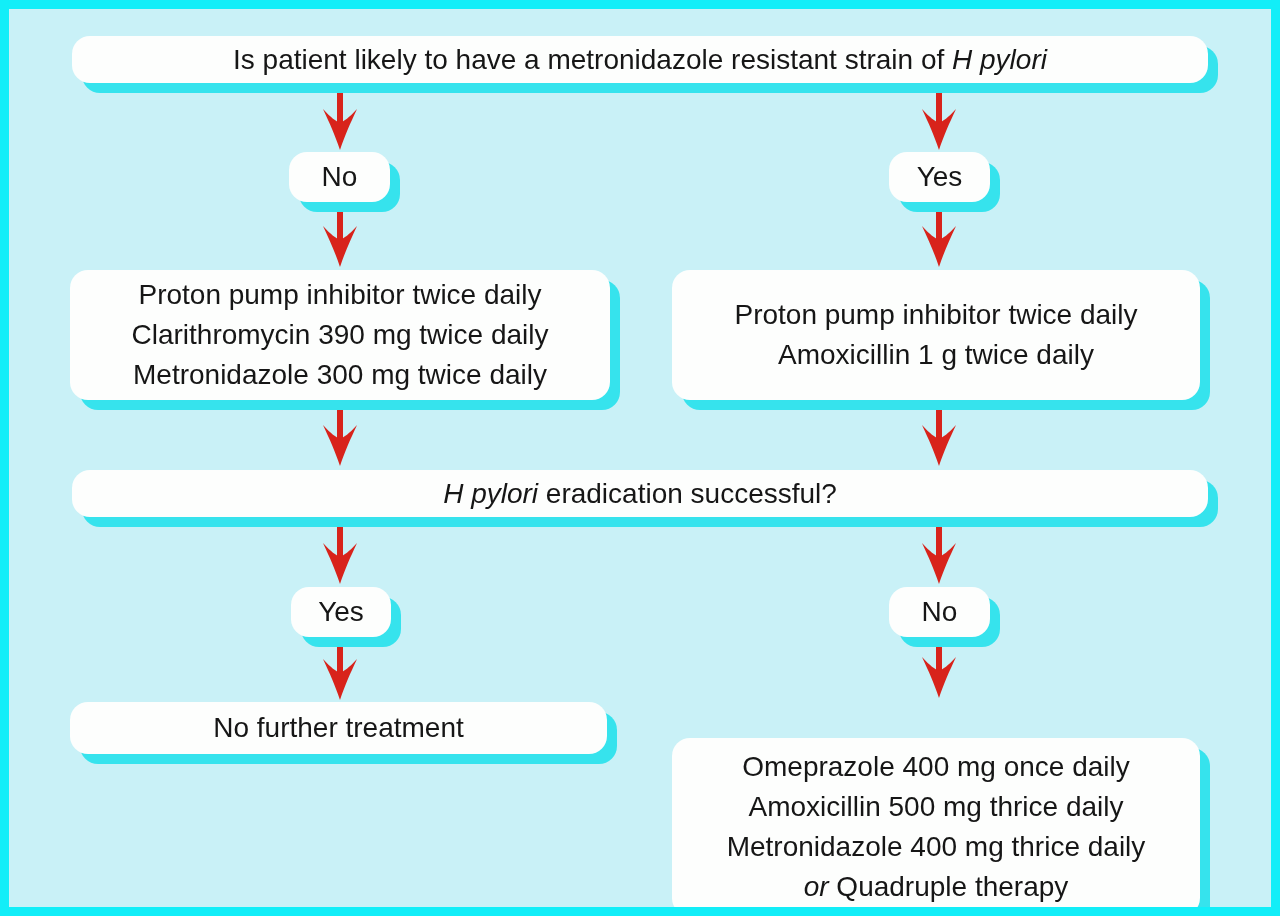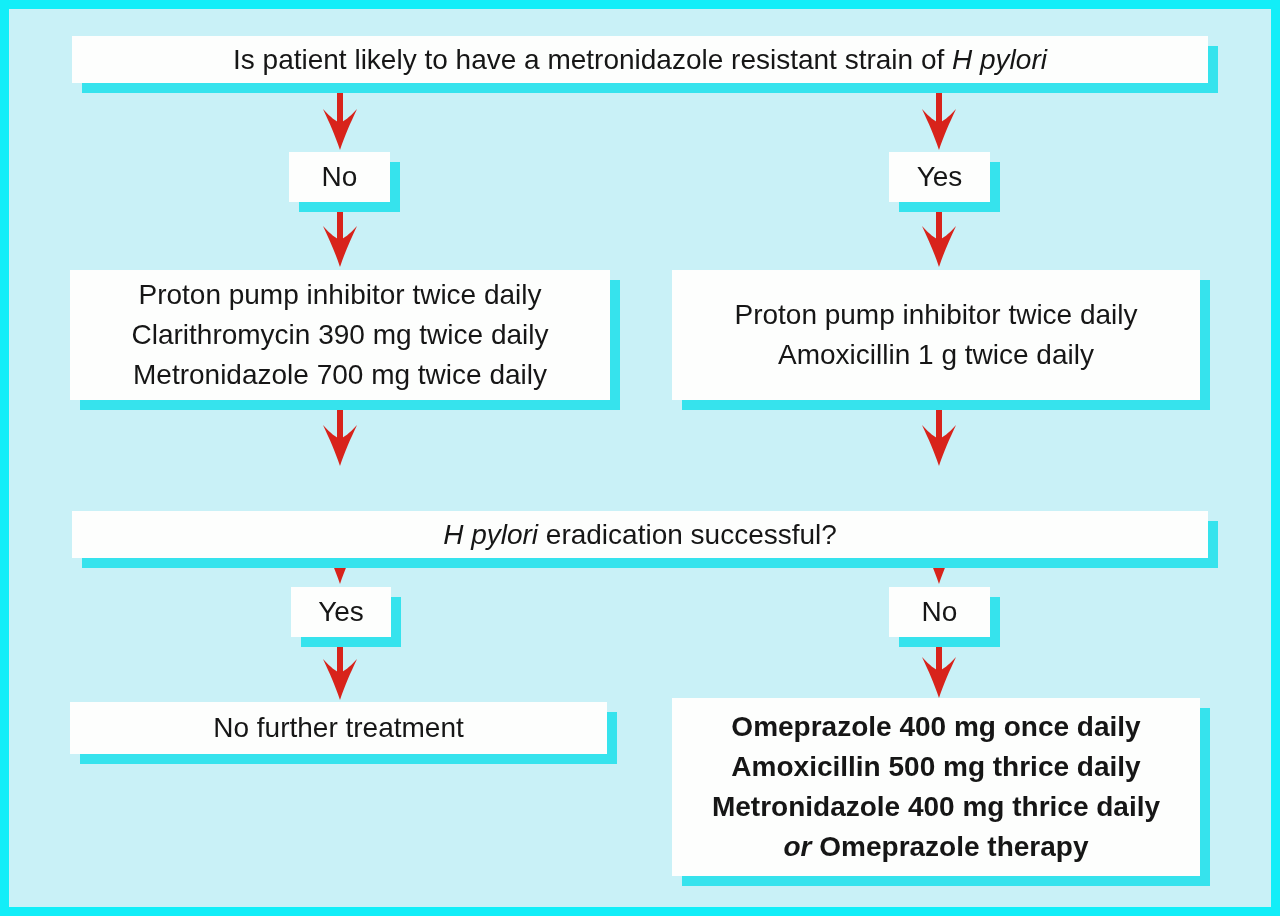--- a/index.html
+++ b/index.html
@@ -31,20 +31,21 @@
     box-shadow:10px 10px 0 var(--box-shadow);
     display:flex;
     flex-direction:column;
     align-items:center;
     justify-content:center;
     text-align:center;
     font-size:28px;
     line-height:40px;
     z-index:2;
     white-space:nowrap;
+    border-radius:18px;
   }
   .box .it{font-style:italic;}
   .arrows{
     position:absolute;inset:0;
     width:1280px;height:916px;
     z-index:1;
   }
   .arrows line{stroke:var(--arrow-red);stroke-width:6;}
   .arrows use{fill:var(--arrow-red);}
 </style>
@@ -108,47 +109,47 @@
   <div class="box" style="left:289px;top:152px;width:101px;height:50px;">
     <span>No</span>
   </div>
   <div class="box" style="left:889px;top:152px;width:101px;height:50px;">
     <span>Yes</span>
   </div>
 
   <div class="box" style="left:70px;top:270px;width:540px;height:130px;">
     <div>Proton pump inhibitor twice daily</div>
     <div>Clarithromycin 390 mg twice daily</div>
-    <div>Metronidazole 700 mg twice daily</div>
+    <div>Metronidazole 300 mg twice daily</div>
   </div>
   <div class="box" style="left:672px;top:270px;width:528px;height:130px;">
     <div>Proton pump inhibitor twice daily</div>
     <div>Amoxicillin 1 g twice daily</div>
   </div>
 
-  <div class="box" style="left:72px;top:470px;width:1136px;height:47px;margin-top:41px;">
+  <div class="box" style="left:72px;top:470px;width:1136px;height:47px;">
     <div>
       <span class="it">H pylori</span><span> eradication successful?</span>
     </div>
   </div>
 
   <div class="box" style="left:291px;top:587px;width:100px;height:50px;">
     <span>Yes</span>
   </div>
   <div class="box" style="left:889px;top:587px;width:101px;height:50px;">
     <span>No</span>
   </div>
 
   <div class="box" style="left:70px;top:702px;width:537px;height:52px;align-items:center;">
     <span>No further treatment</span>
   </div>
 
-  <div class="box" style="left:672px;top:698px;width:528px;height:178px;font-weight:bold;">
+  <div class="box" style="left:672px;top:738px;width:528px;height:178px;">
     <div>Omeprazole 400 mg once daily</div>
     <div>Amoxicillin 500 mg thrice daily</div>
     <div>Metronidazole 400 mg thrice daily</div>
     <div>
-      <span class="it">or</span><span> Omeprazole therapy</span>
+      <span class="it">or</span><span> Quadruple therapy</span>
     </div>
   </div>
 
   <div class="frame"></div>
 </div>
 
 </body></html>

